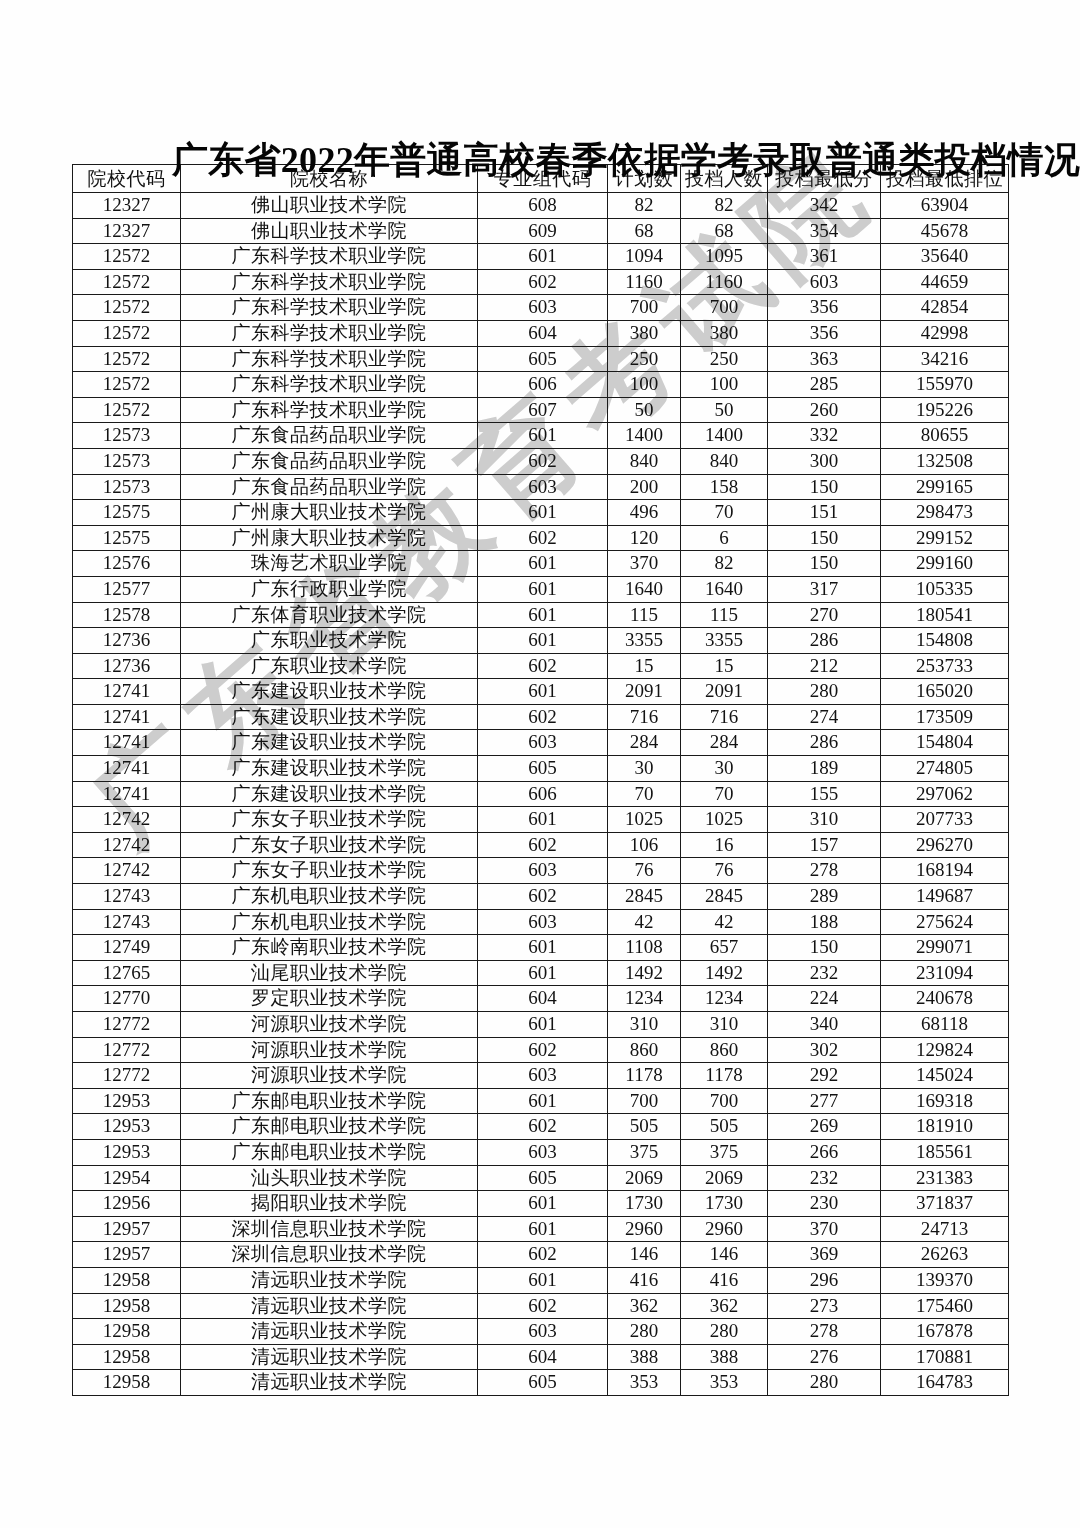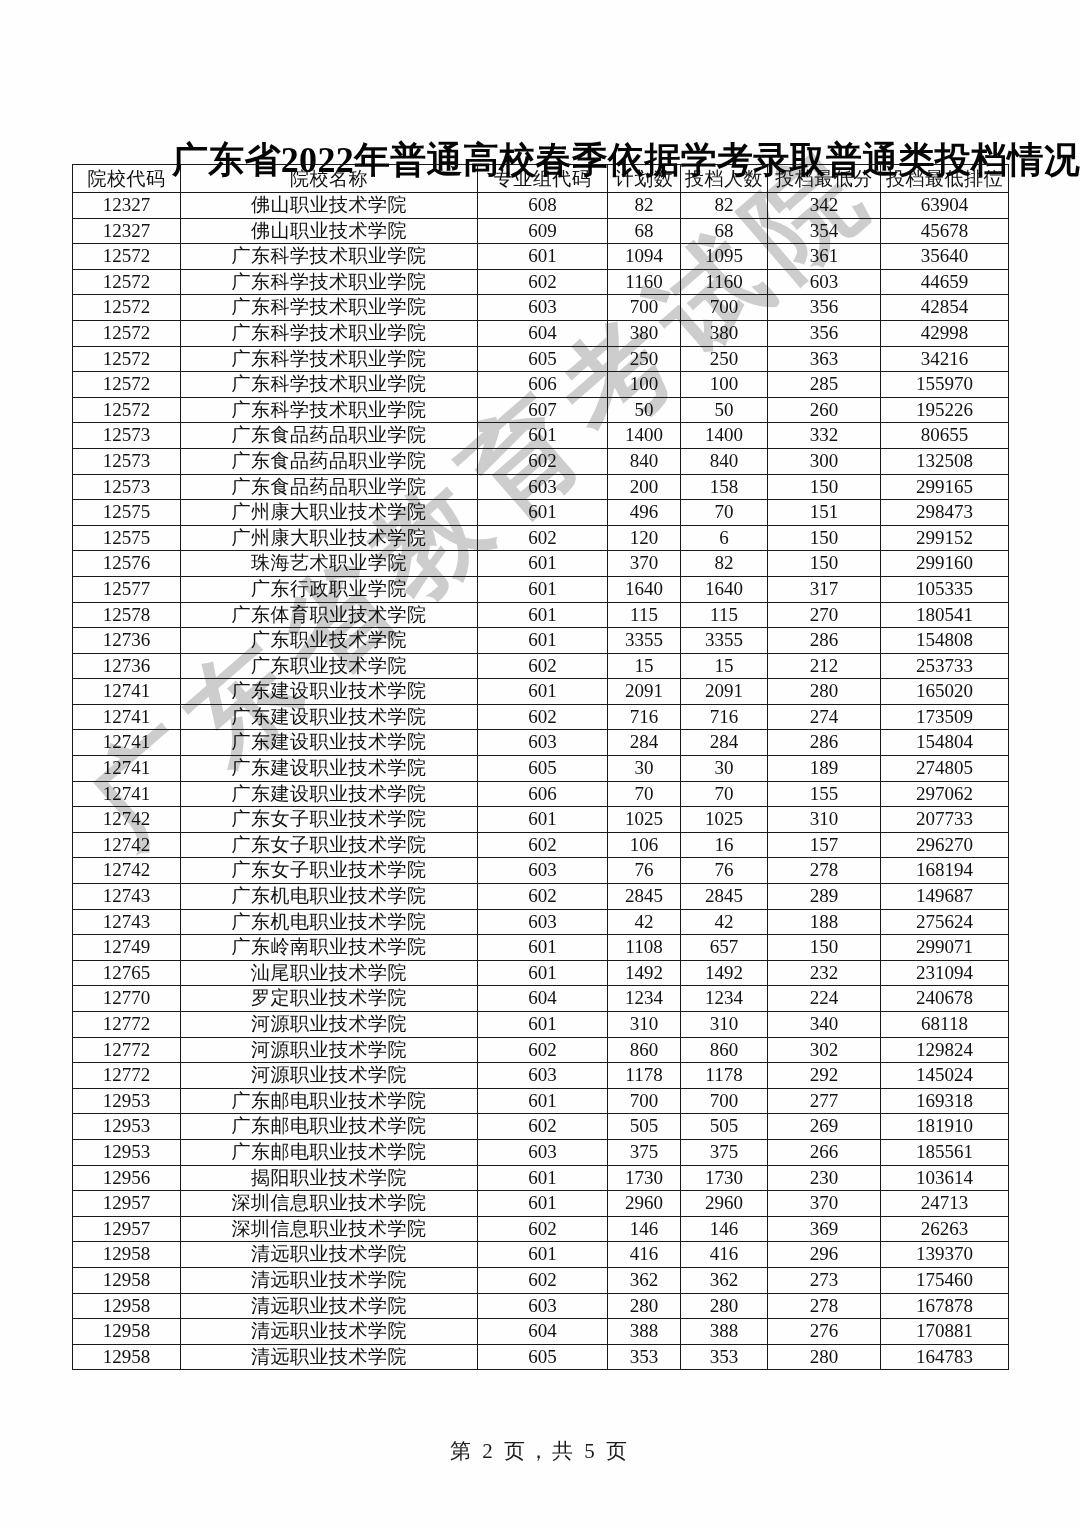--- a/index.html
+++ b/index.html
@@ -495,27 +495,36 @@
           <tr>
             <td class="cell-num">12953</td>
             <td class="cell-name">广东邮电职业技术学院</td>
             <td class="cell-num">603</td>
             <td class="cell-num">375</td>
             <td class="cell-num">375</td>
             <td class="cell-num">266</td>
             <td class="cell-num">185561</td>
           </tr>
           <tr>
+            <td class="cell-num">12954</td>
+            <td class="cell-name">汕头职业技术学院</td>
+            <td class="cell-num">605</td>
+            <td class="cell-num">2069</td>
+            <td class="cell-num">2069</td>
+            <td class="cell-num">232</td>
+            <td class="cell-num">231383</td>
+          </tr>
+          <tr>
             <td class="cell-num">12956</td>
             <td class="cell-name">揭阳职业技术学院</td>
             <td class="cell-num">601</td>
             <td class="cell-num">1730</td>
             <td class="cell-num">1730</td>
             <td class="cell-num">230</td>
-            <td class="cell-num">103614</td>
+            <td class="cell-num">371837</td>
           </tr>
           <tr>
             <td class="cell-num">12957</td>
             <td class="cell-name">深圳信息职业技术学院</td>
             <td class="cell-num">601</td>
             <td class="cell-num">2960</td>
             <td class="cell-num">2960</td>
             <td class="cell-num">370</td>
             <td class="cell-num">24713</td>
           </tr>
@@ -570,15 +579,14 @@
             <td class="cell-num">605</td>
             <td class="cell-num">353</td>
             <td class="cell-num">353</td>
             <td class="cell-num">280</td>
             <td class="cell-num">164783</td>
           </tr>
         </tbody>
     </table>
   </div>
 
-  <div class="page-footer">第 2 页，共 5 页</div>
 
 </div>
 
 </body></html>

